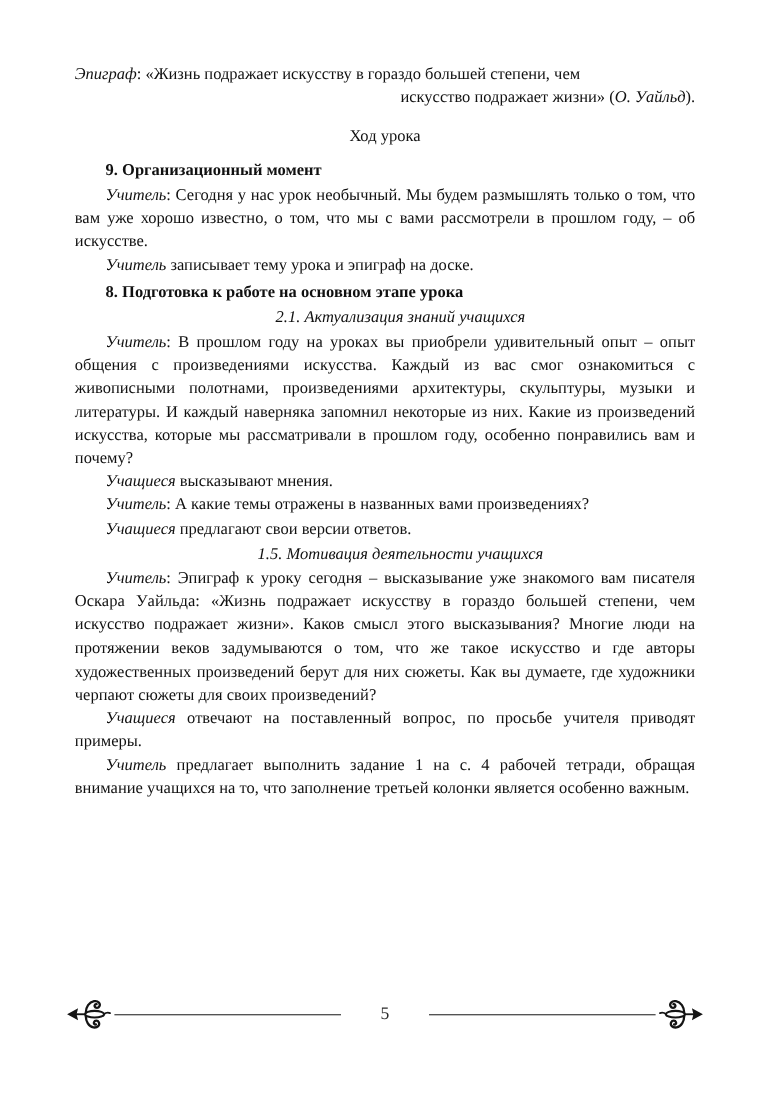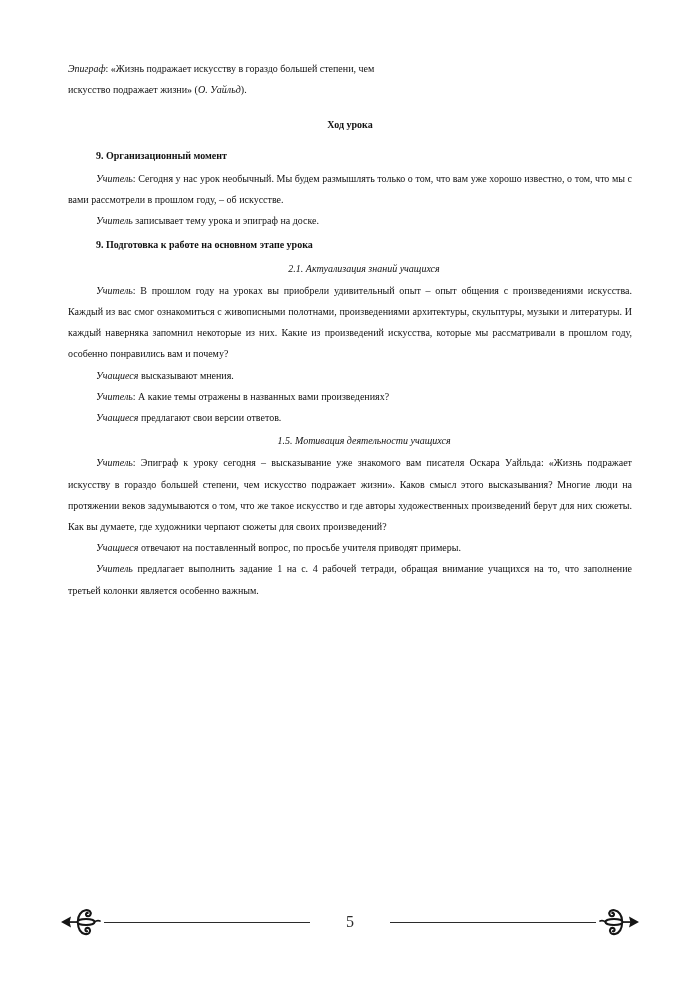--- a/index.html
+++ b/index.html
@@ -24,21 +24,21 @@
     width: 700px;
     height: 1000px;
     box-sizing: border-box;
   }
 
   .content {
     position: absolute;
     left: 68px;
     top: 58px;
     width: 564px;
-    font-size: 10px;
+    font-size: 15px;
     line-height: 21.2px;
     text-align: justify;
     text-justify: inter-word;
     hyphens: manual;
   }
 
   
   p {
     margin: 0;
     padding: 0;
@@ -53,26 +53,26 @@
     text-indent: 0;
     text-align: center;
     margin-bottom: 14px;
   }
   .epigraph .line1 {
     display: block;
     text-align: justify;
   }
   .epigraph .line2 {
     display: block;
-    text-align: left;
+    text-align: right;
   }
 
   .center-head {
     text-align: center;
-    font-weight: bold;
+    font-weight: normal;
     text-indent: 0;
     margin-top: 6px;
     margin-bottom: 9px;
   }
 
   .sec-head {
     font-weight: bold;
     text-indent: 28px;
     text-align: left;
     margin-top: 3px;
@@ -137,21 +137,21 @@
       <span class="line1"><span class="it">Эпиграф</span>: «Жизнь подражает искусству в гораздо большей степени, чем</span>
       <span class="line2">искусство подражает жизни» (<span class="it">О. Уайльд</span>).</span>
     </p>
 
     <p class="center-head">Ход урока</p>
 
     <p class="sec-head">9. Организационный момент</p>
     <p class="para"><span class="it">Учитель</span>: Сегодня у нас урок необычный. Мы будем размышлять только о том, что вам уже хорошо известно, о том, что мы с вами рассмотрели в прошлом году, – об искусстве.</p>
     <p class="para"><span class="it">Учитель</span> записывает тему урока и эпиграф на доске.</p>
 
-    <p class="sec-head">9. Подготовка к работе на основном этапе урока</p>
+    <p class="sec-head">8. Подготовка к работе на основном этапе урока</p>
 
     <p class="sub-head">2.1. Актуализация знаний учащихся</p>
     <p class="para"><span class="it">Учитель</span>: В прошлом году на уроках вы приобрели удивительный опыт – опыт общения с произведениями искусства. Каждый из вас смог ознакомиться с живописными полотнами, произведениями архитектуры, скульптуры, музыки и литературы. И каждый наверняка запомнил некоторые из них. Какие из произведений искусства, которые мы рассматривали в прошлом году, особенно понравились вам и почему?</p>
     <p class="para"><span class="it">Учащиеся</span> высказывают мнения.</p>
     <p class="para"><span class="it">Учитель</span>: А какие темы отражены в названных вами произведениях?</p>
     <p class="para"><span class="it">Учащиеся</span> предлагают свои версии ответов.</p>
 
     <p class="sub-head">1.5. Мотивация деятельности учащихся</p>
     <p class="para"><span class="it">Учитель</span>: Эпиграф к уроку сегодня – высказывание уже знакомого вам писателя Оскара Уайльда: «Жизнь подражает искусству в гораздо большей степени, чем искусство подражает жизни». Каков смысл этого высказывания? Многие люди на протяжении веков задумываются о том, что же такое искусство и где авторы художественных произведений берут для них сюжеты. Как вы думаете, где художники черпают сюжеты для своих произведений?</p>
     <p class="para"><span class="it">Учащиеся</span> отвечают на поставленный вопрос, по просьбе учителя приводят примеры.</p>

